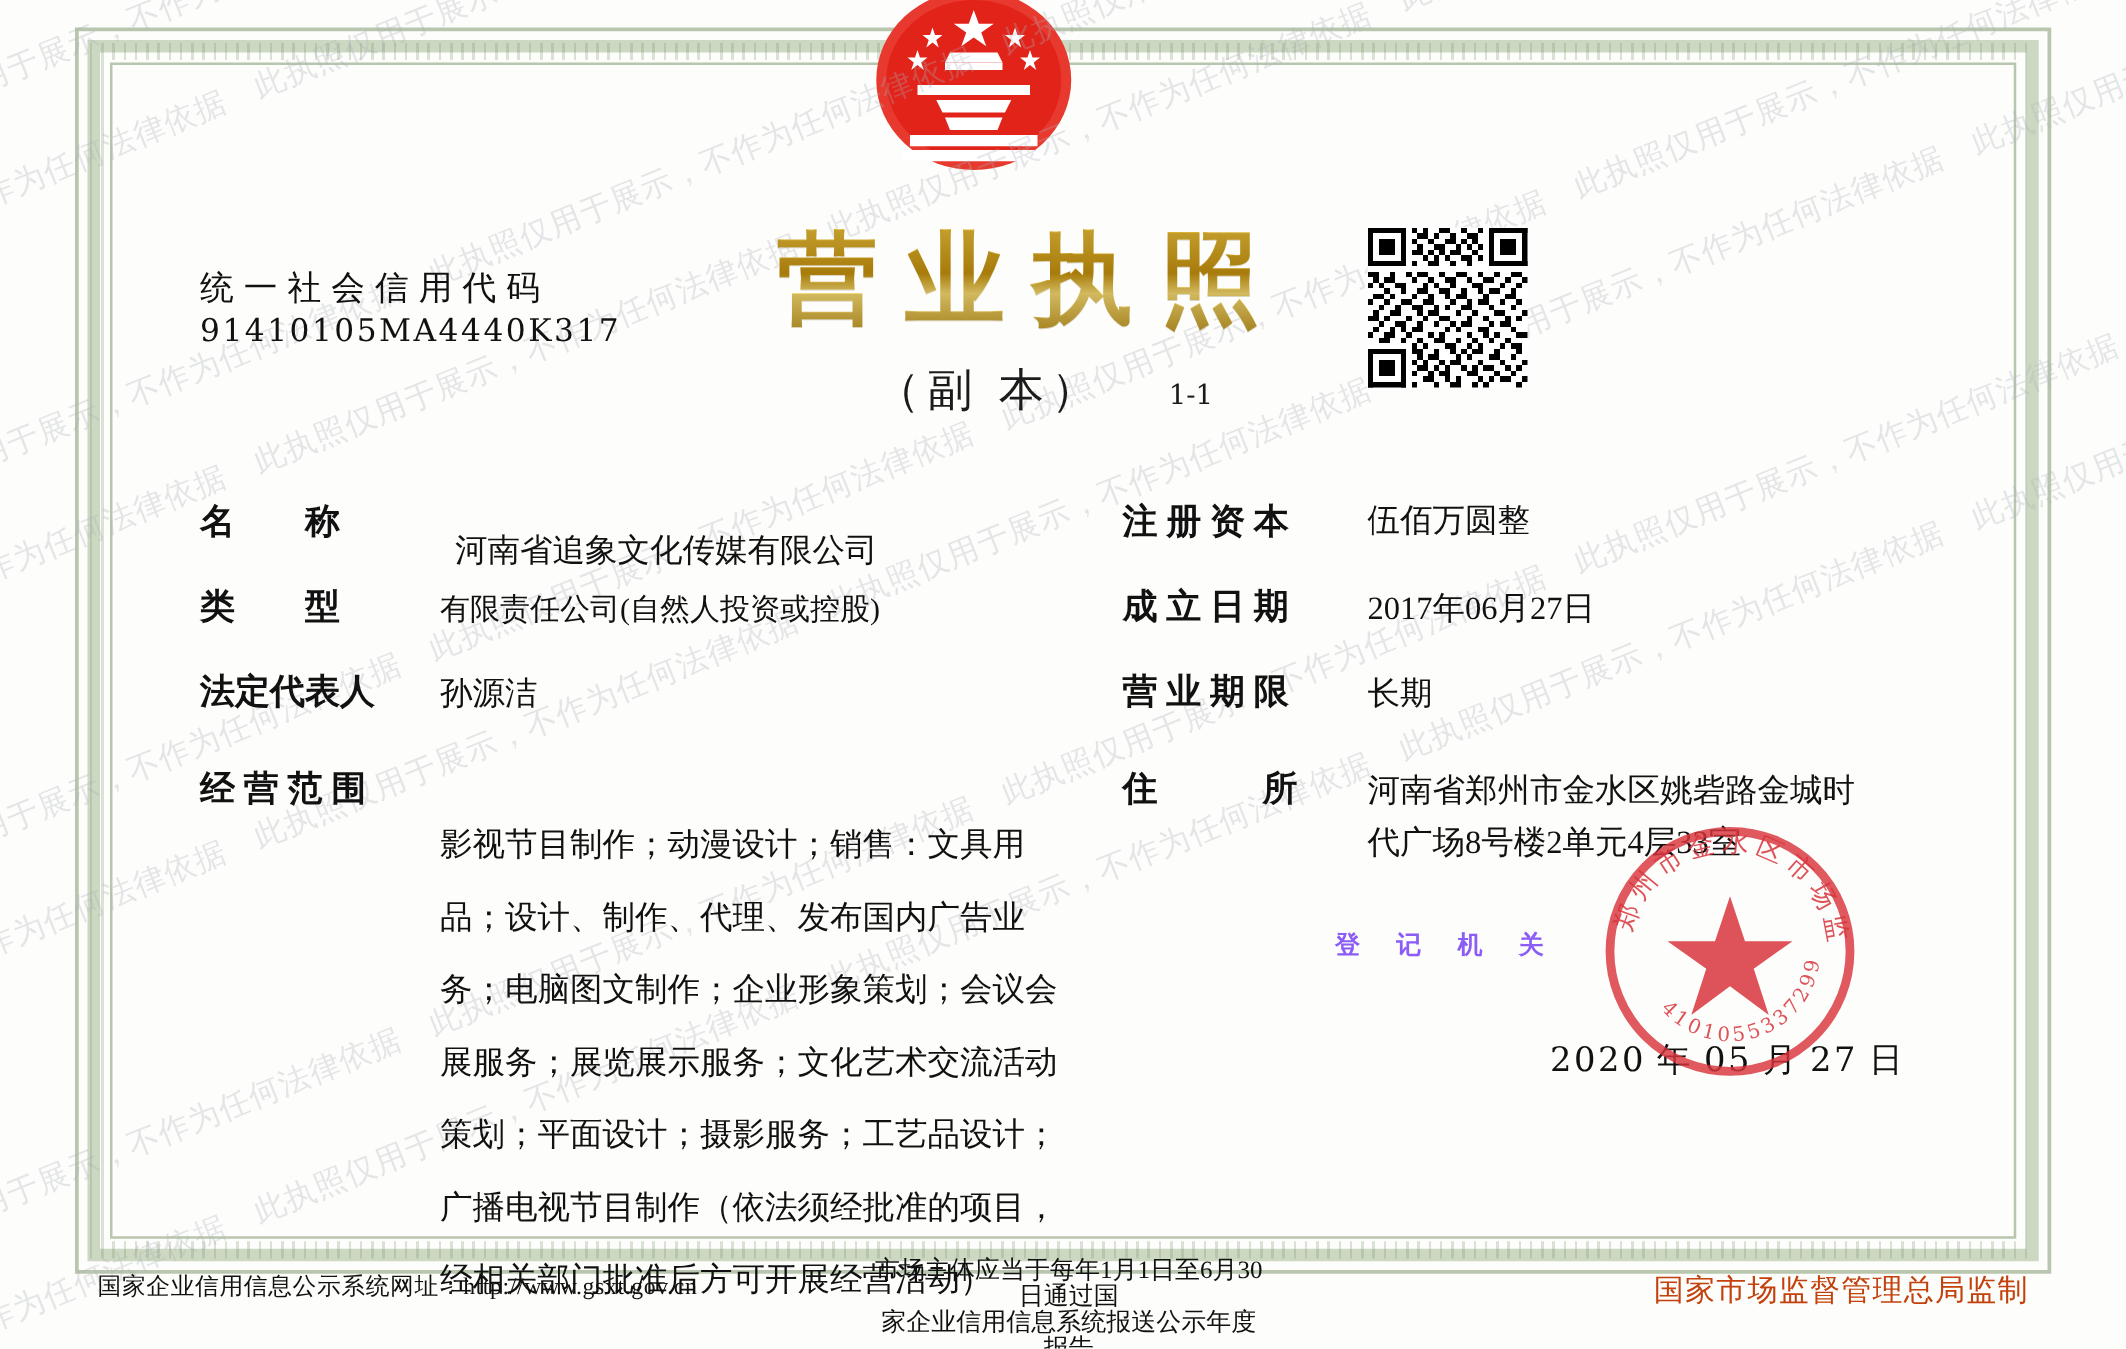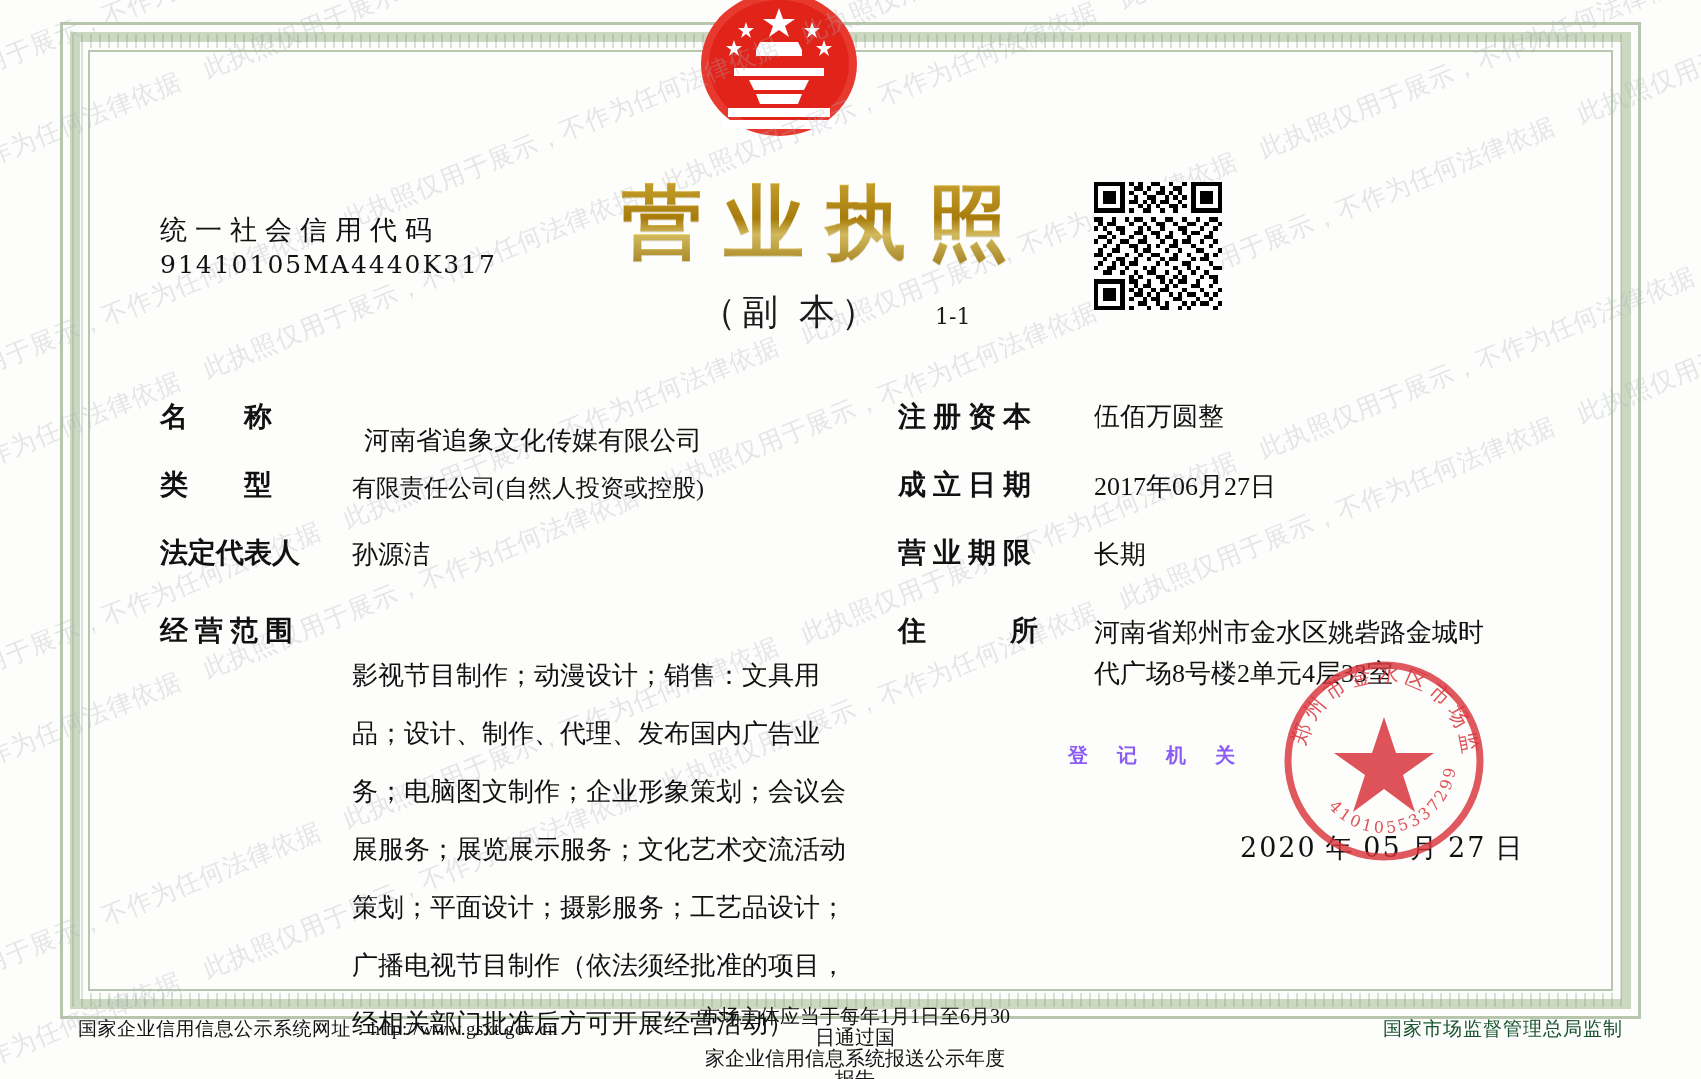--- a/index.html
+++ b/index.html
@@ -217,22 +217,22 @@
     width: 310px;
     text-align: center;
     font-size: 20px;
     line-height: 21px;
     color: #111;
     z-index: 5;
   }
   .footer-right {
     position: absolute;
     right: 78px; top: 1016px;
-    font-size: 19px;
-    color: #14532d;
+    font-size: 24px;
+    color: #c2410c;
     letter-spacing: 1px;
     z-index: 5;
   }
 </style>
 </head>
 <body>
 
 <div id="page">
 
   <div class="border-outer"></div>

